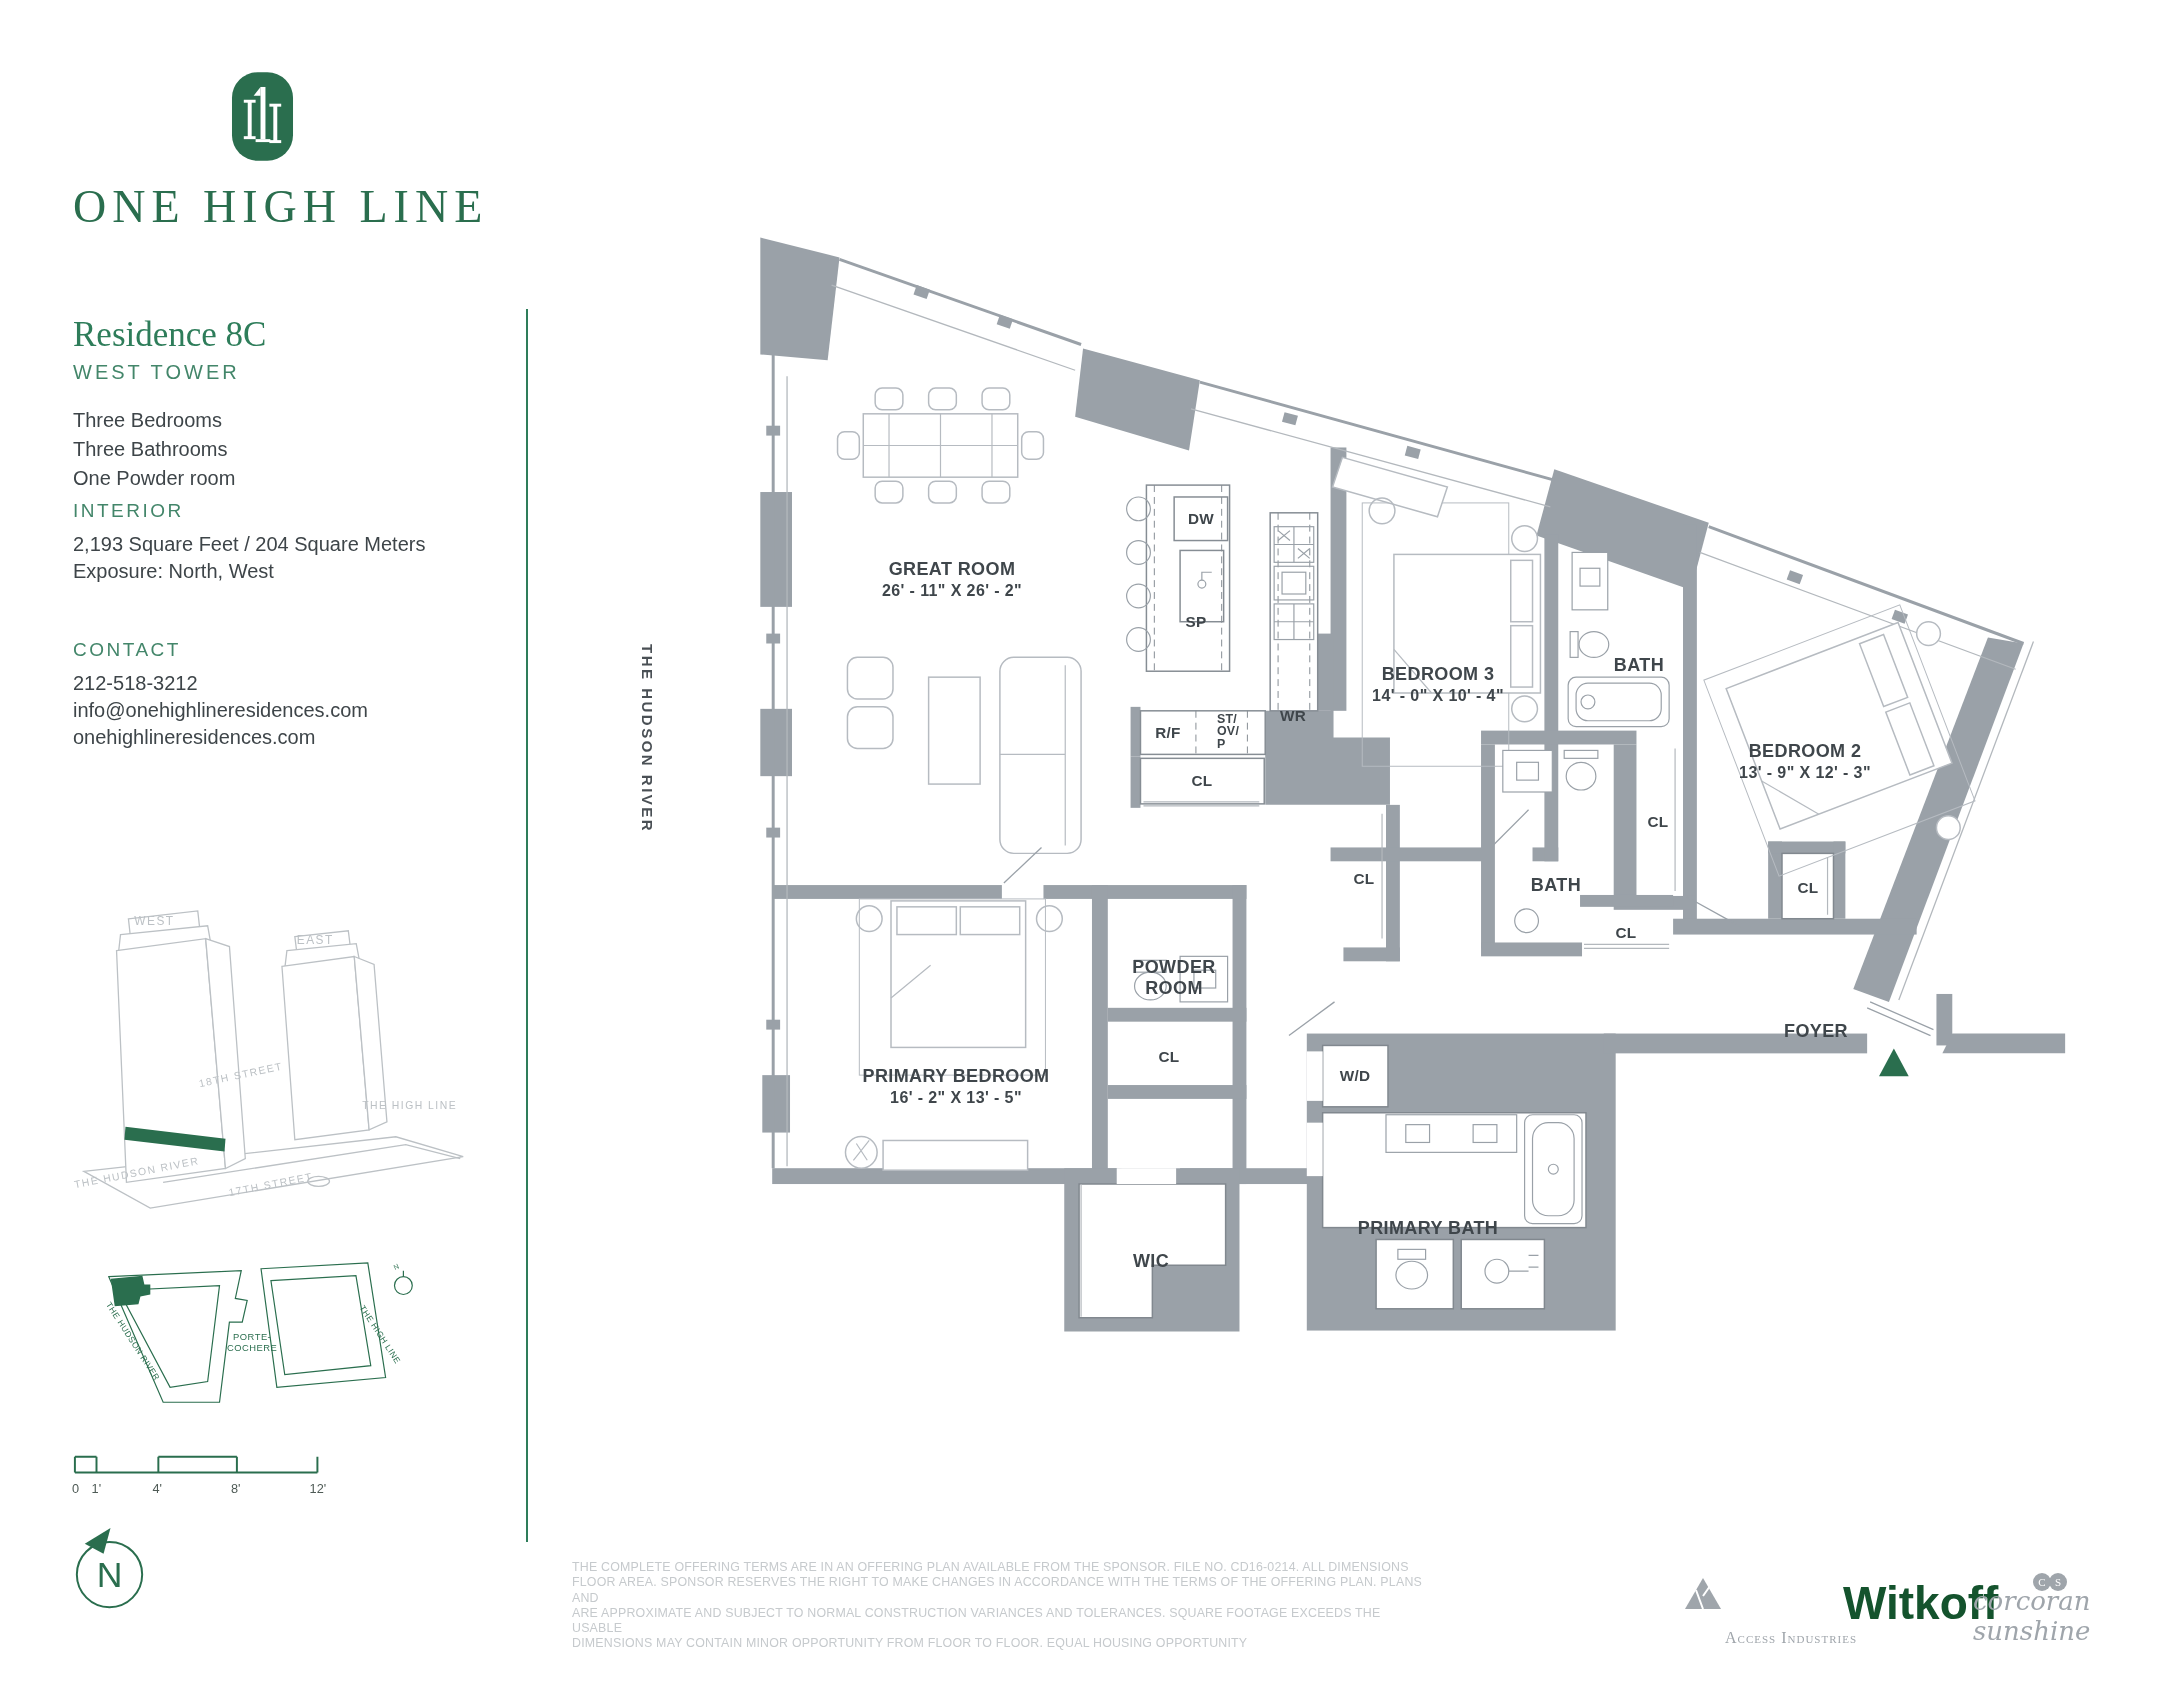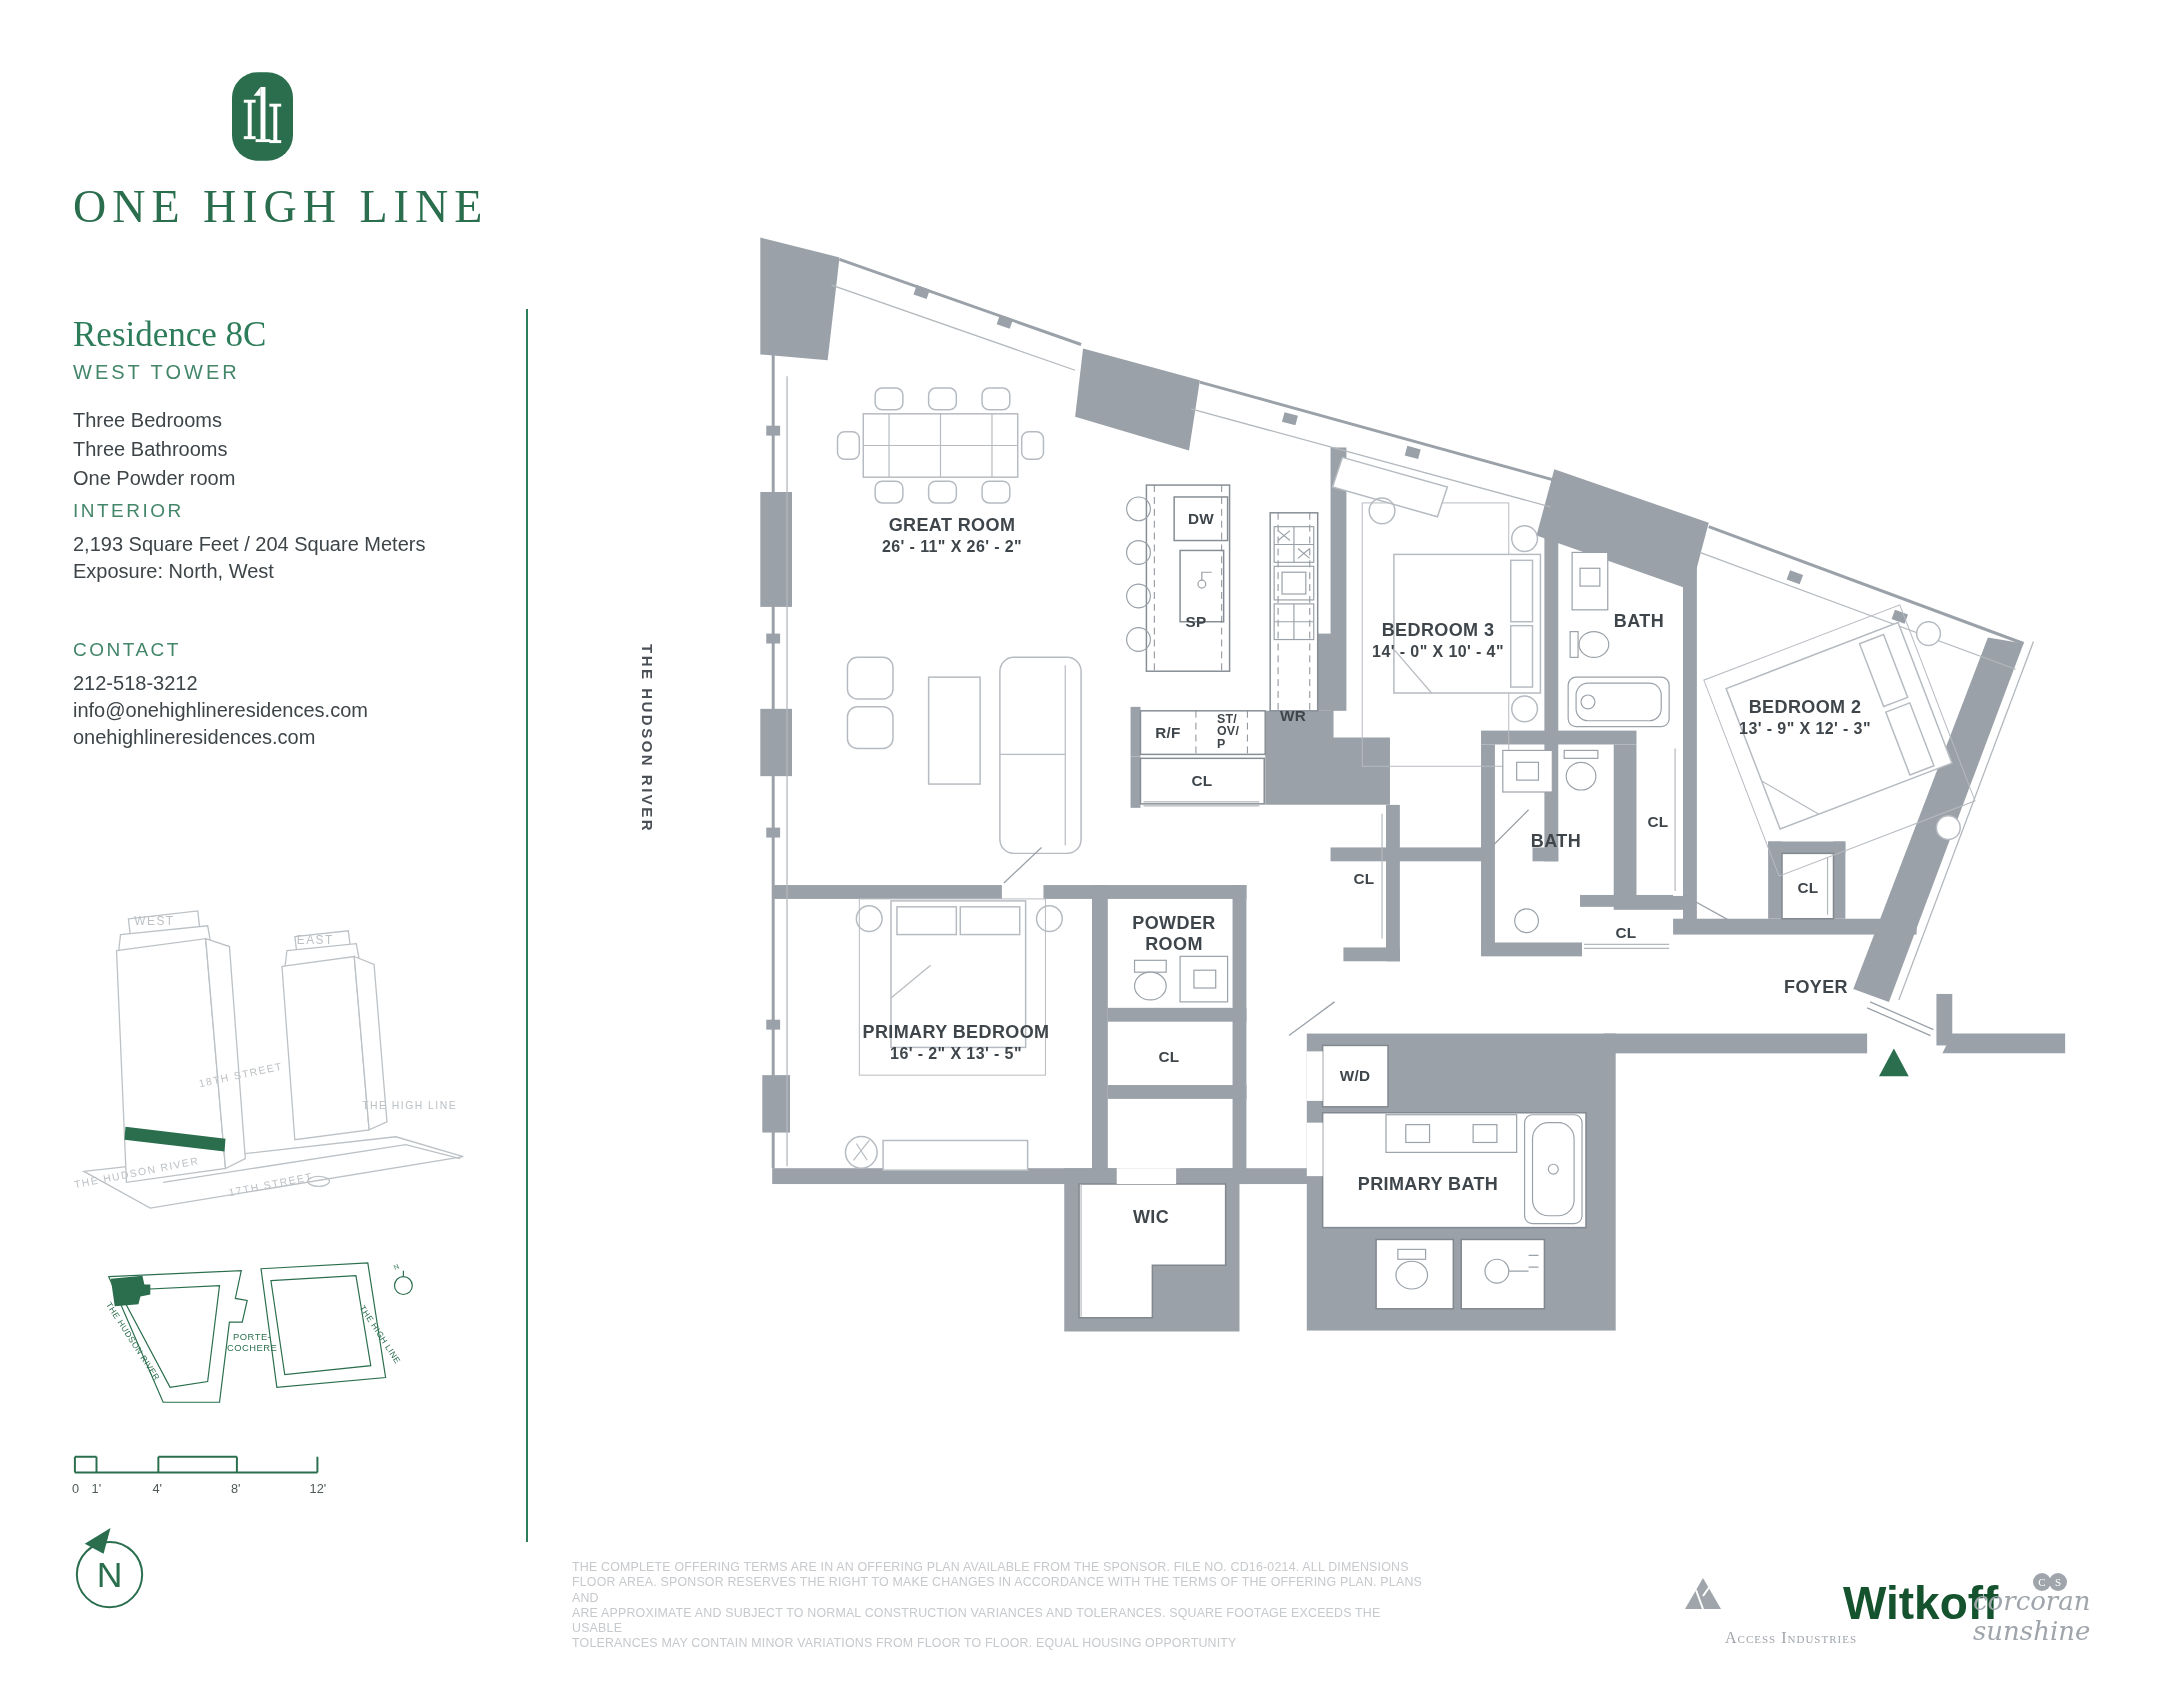--- a/index.html
+++ b/index.html
@@ -12,21 +12,21 @@
   .res-title{left:73px;top:315px;font-family:Liberation Serif, serif;font-size:35px;color:#2E7D5A;}
   .tower{left:73px;top:361px;font-size:20px;letter-spacing:3px;color:#43866A;}
   .features{left:73px;top:406px;font-size:20px;line-height:29px;color:#3E4549;}
   .sec-head{font-size:19px;letter-spacing:2.5px;color:#43866A;}
   .body-line{font-size:20px;color:#3E4549;line-height:28px;}
   .v-rule{left:526px;top:309px;width:2px;height:1233px;background:#2E7D5A;}
   .river-label{left:639px;top:644px;writing-mode:vertical-rl;font-size:15px;font-weight:700;
                letter-spacing:2.5px;color:#4A5055;}
   
   .room-label{position:absolute;transform:translate(-50%,-50%);text-align:center;color:#3F464B;
-              font-weight:700;font-size:18px;letter-spacing:0.4px;white-space:nowrap;z-index:4;}
+              font-weight:700;font-size:18px;letter-spacing:0.4px;white-space:nowrap;z-index:4;margin-top:44px;}
   .room-label .rdims{font-size:16px;font-weight:600;margin-top:2px;}
   .fix-label{position:absolute;transform:translate(-50%,-50%);color:#3F464B;font-weight:700;
              font-size:15.3px;letter-spacing:0.3px;z-index:4;white-space:nowrap;}
   .powder-label{white-space:normal;width:119px;line-height:21px;}
   .stovp{font-size:12.4px;line-height:12.4px;font-weight:600;text-align:left;}
   .stovp span{display:block;}
   
   .disclaimer{left:572px;top:1560px;width:851px;font-size:12.4px;line-height:15.3px;
               color:#C6CACD;letter-spacing:0.2px;}
   .logo-access-text{left:1725px;top:1590px;font-family:"Liberation Serif",serif;font-variant:small-caps;
@@ -404,21 +404,21 @@
 <div class="fix-label" style="left:1364px;top:879px;">CL</div>
 <div class="fix-label" style="left:1658px;top:822px;">CL</div>
 <div class="fix-label" style="left:1626px;top:933px;">CL</div>
 <div class="fix-label" style="left:1808px;top:888px;">CL</div>
 <div class="fix-label" style="left:1169px;top:1057px;">CL</div>
 
 <div class="abs disclaimer">
   <div>THE COMPLETE OFFERING TERMS ARE IN AN OFFERING PLAN AVAILABLE FROM THE SPONSOR. FILE NO. CD16-0214. ALL DIMENSIONS</div>
   <div>FLOOR AREA. SPONSOR RESERVES THE RIGHT TO MAKE CHANGES IN ACCORDANCE WITH THE TERMS OF THE OFFERING PLAN. PLANS AND</div>
   <div>ARE APPROXIMATE AND SUBJECT TO NORMAL CONSTRUCTION VARIANCES AND TOLERANCES. SQUARE FOOTAGE EXCEEDS THE USABLE</div>
-  <div>TOLERANCES MAY CONTAIN MINOR VARIATIONS FROM FLOOR TO FLOOR. EQUAL HOUSING OPPORTUNITY</div>
+  <div>DIMENSIONS MAY CONTAIN MINOR OPPORTUNITY FROM FLOOR TO FLOOR. EQUAL HOUSING OPPORTUNITY</div>
 </div>
 
 <svg class="abs" style="left:1683px;top:1576px;" width="40" height="36" viewBox="0 0 40 36">
   <polygon points="2,33 20,2 38,33" fill="#9FA5AB"></polygon>
   <path d="M13,14 L20,33 M20,20 L27,10" stroke="#FFFFFF" stroke-width="2" fill="none"></path>
 </svg>
 <div class="abs logo-access-text">Access Industries</div>
 <div class="abs logo-witkoff">Witkoff</div>
 <svg class="abs" style="left:2028px;top:1572px;" width="46" height="20" viewBox="0 0 46 20">
   <circle cx="14" cy="10" r="9" fill="#9FA5AB"></circle>

